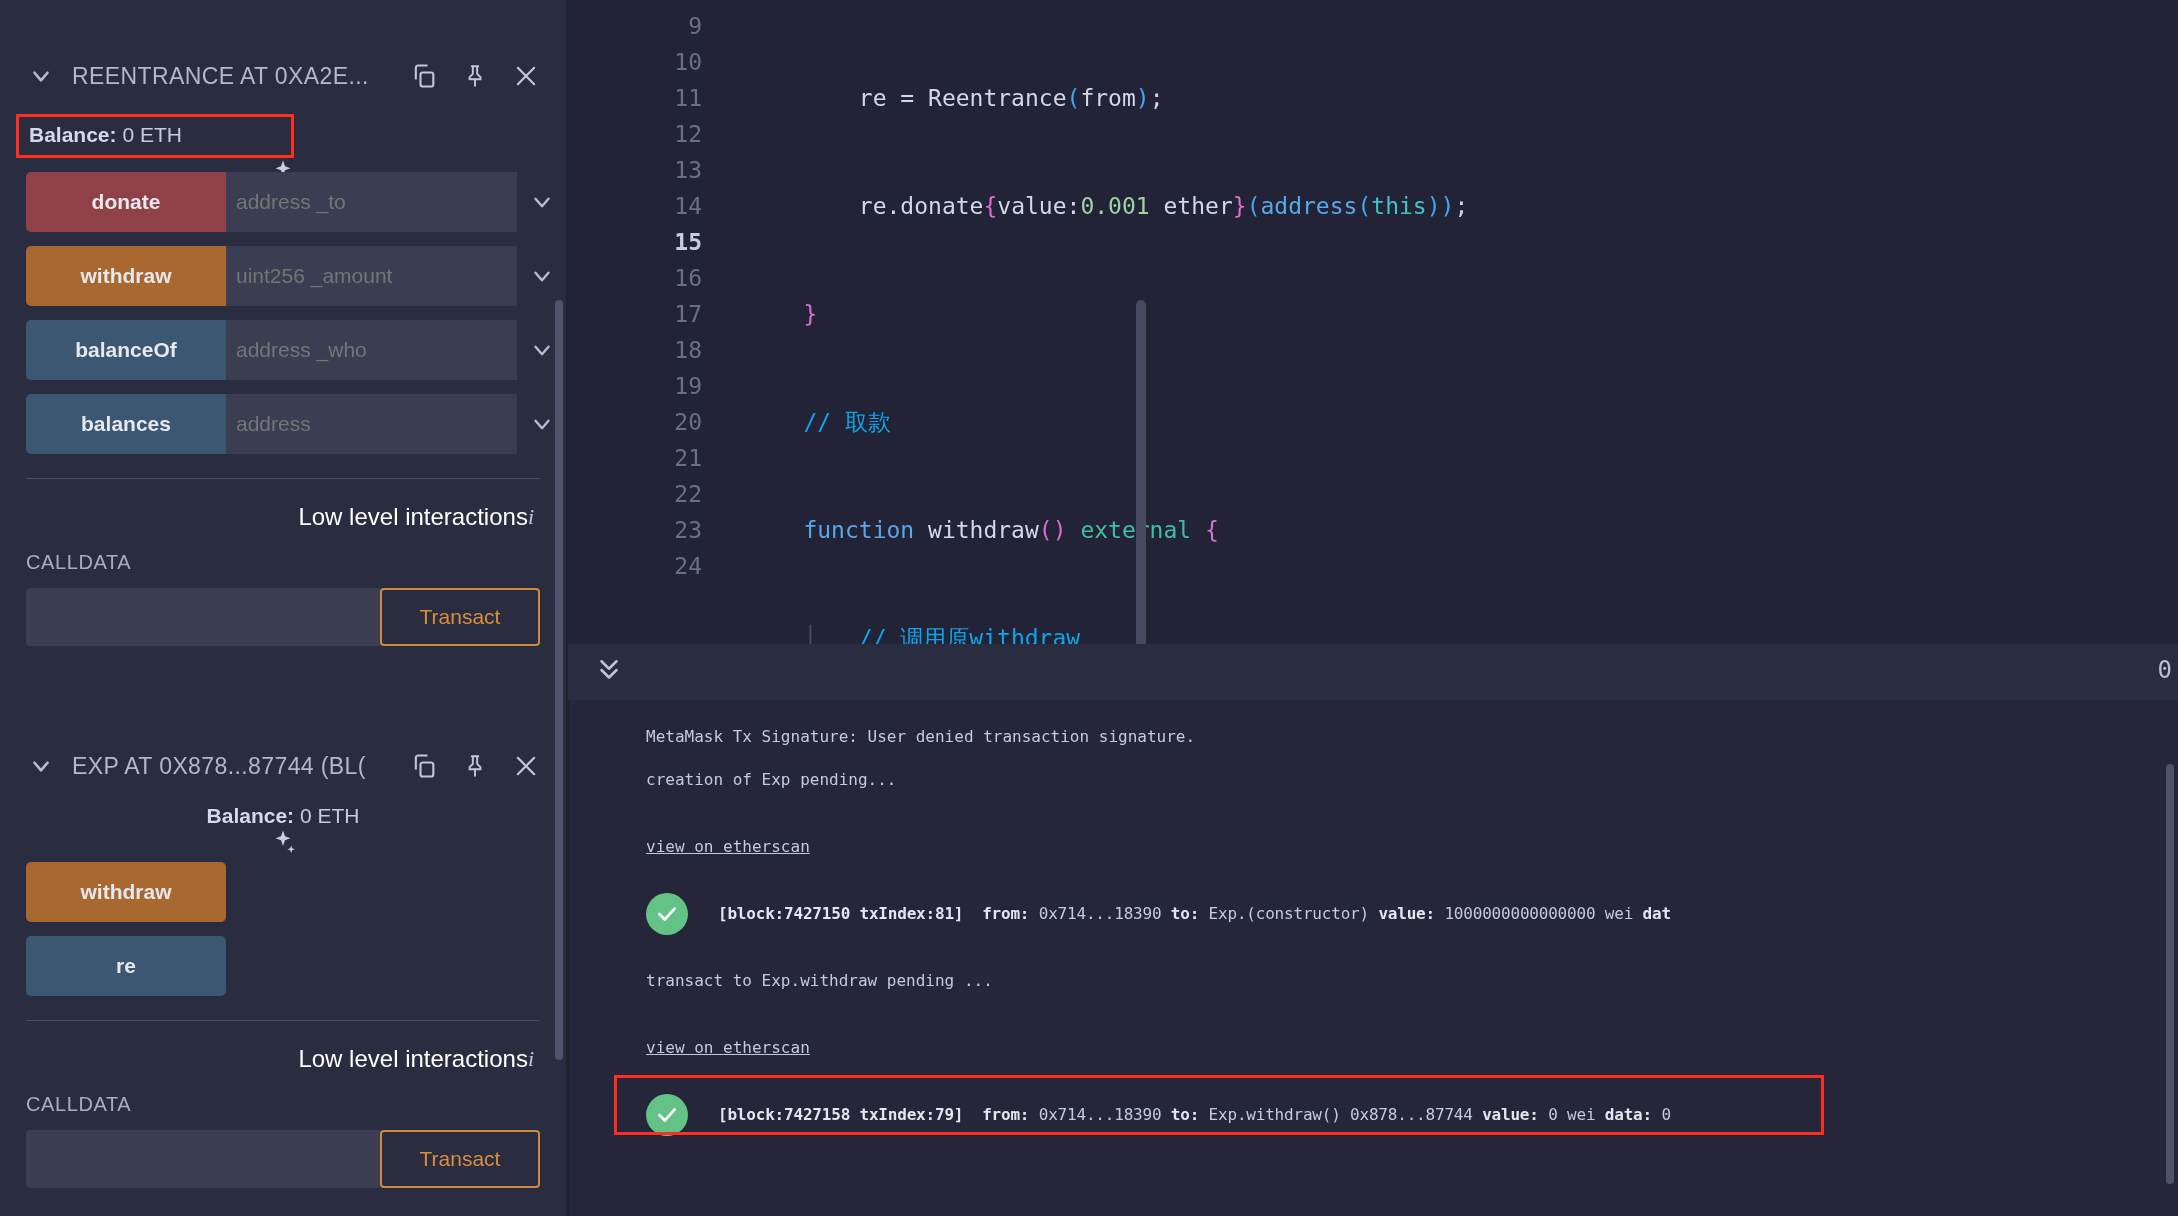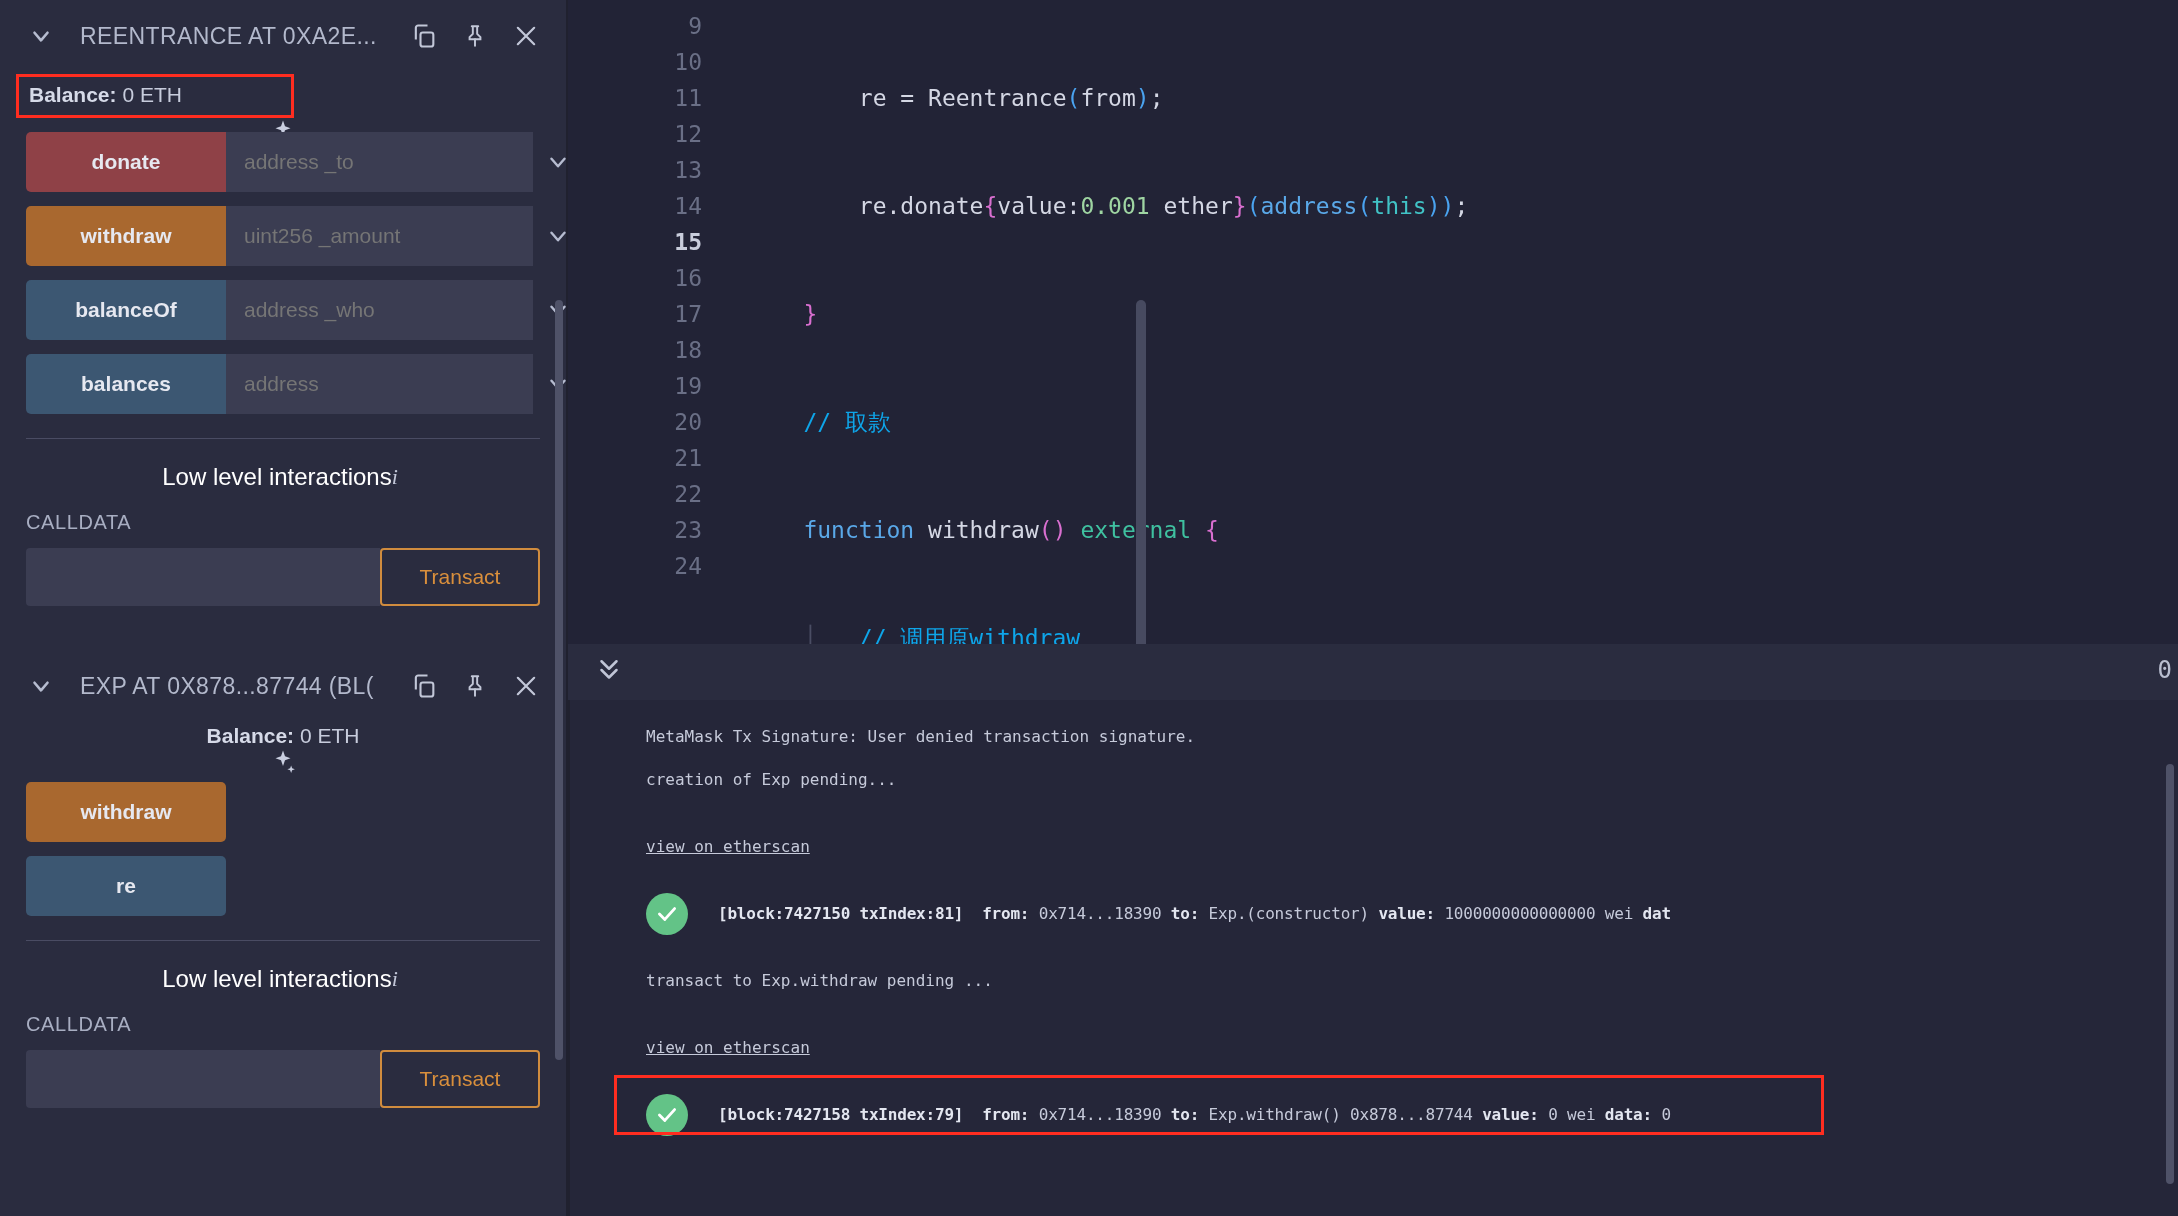--- a/index.html
+++ b/index.html
@@ -16,21 +16,21 @@
     width: 568px; height: 1216px;
     background: #2a2c3f;
     border-right: 2px solid #20212f;
     position: relative;
     overflow: hidden;
     flex: 0 0 568px;
   }
   .instance { padding: 0 26px; }
   .inst-header {
     display: flex; align-items: center;
-    height: 72px; gap: 12px;
+    height: 72px; gap: 4px; margin-top: 40px;
   }
   .caret {
     width: 30px; height: 30px; flex: 0 0 30px;
     display: flex; align-items: center; justify-content: center;
     color: #b6bcd0;
   }
   .inst-title {
     flex: 1 1 auto;
     color: #b3b9cc;
     font-size: 23px;
@@ -69,33 +69,33 @@
   .fn-btn.full { border-radius: 5px; }
   .fn-btn.red    { background: #8f4147; }
   .fn-btn.orange { background: #a9682f; }
   .fn-btn.blue   { background: #3c5772; }
   .fn-input {
     flex: 1 1 auto;
     background: #3b3d52;
     border: none; outline: none;
     color: #84cc16;
     font-size: 21px;
-    padding: 0 18px;
+    padding: 0 10px;
     font-family: "Liberation Sans", sans-serif;
   }
   .fn-chev {
     width: 50px; flex: 0 0 50px;
     display: flex; align-items: center; justify-content: center;
     color: #b6bcd0; cursor: pointer;
   }
 
   .divider { height: 1px; background: #4a4c63; margin: 24px 0 0 0; }
 
   .lli-title-row {
-    display: flex; align-items: center; justify-content: center;
+    display: flex; align-items: center; justify-content: flex-end;
     margin-top: 24px;
   }
   .lli-title { color: #ffffff; font-size: 24px; }
   .info-i { color: #c2c7d8; font-size: 22px; font-style: italic; font-family: "Liberation Serif", serif; padding-right: 6px;}
   .calldata-label { color: #a8aec2; font-size: 20px; letter-spacing: .6px; margin-top: 20px; }
   .calldata-row { display: flex; margin-top: 14px; height: 58px; }
   .calldata-input {
     flex: 1 1 auto; background: #3b3d52; border: none; outline: none;
     border-radius: 4px 0 0 4px;
   }

